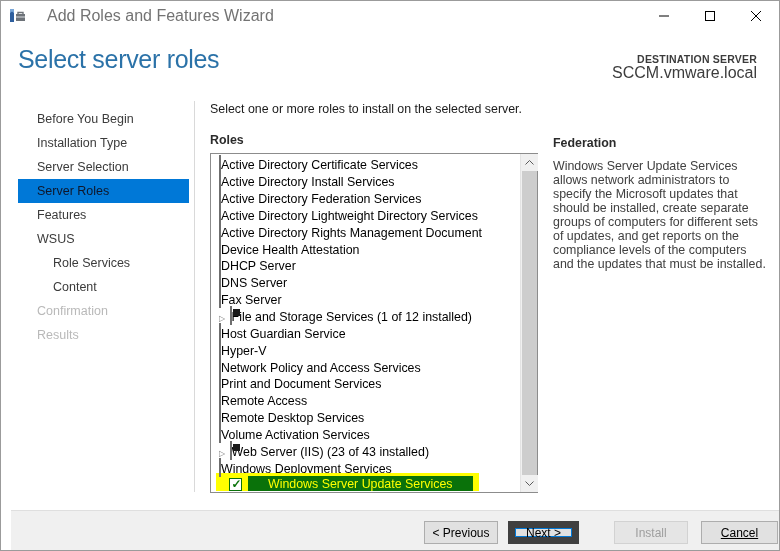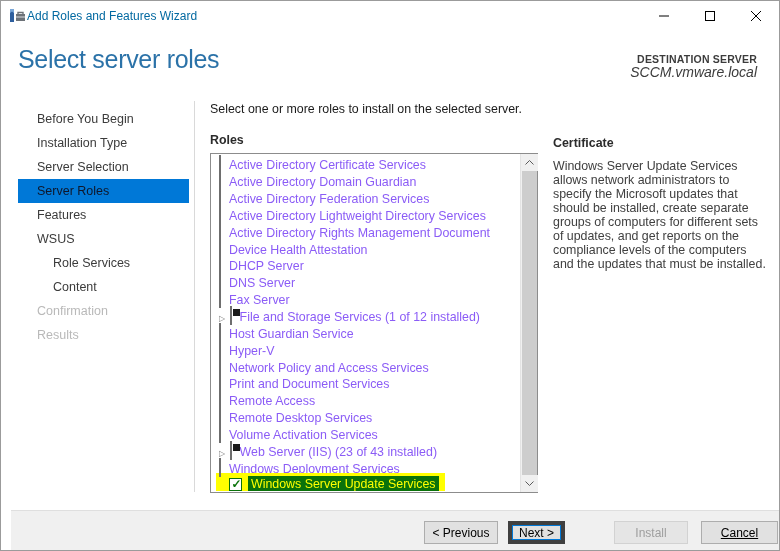--- a/index.html
+++ b/index.html
@@ -7,33 +7,33 @@
   body { font-family:"Liberation Sans", sans-serif; color:#1a1a1a; }
 
   .window {
     position:relative; width:780px; height:551px; background:#ffffff;
     border:1px solid #9b9b9b; overflow:hidden;
   }
 
   
   .titlebar { position:absolute; left:0; top:0; width:100%; height:30px; background:#fff; display:flex; align-items:center; }
   .app-icon { margin-left:8px; width:18px; height:18px; flex:0 0 auto; }
-  .titlebar-title { margin-left:0; font-size:12px; color:#0369a1; }
+  .titlebar-title { margin-left:20px; font-size:16px; color:#737373; }
   .win-controls { position:absolute; right:0; top:0; display:flex; height:30px; }
   .win-btn { width:46px; height:30px; display:flex; align-items:center; justify-content:center; background:#fff; }
   .win-btn svg { display:block; }
 
   
   .page-title {
     position:absolute; left:17px; top:44px; font-size:25px; font-weight:300;
     letter-spacing:-0.3px; color:#2b72a8;
   }
   .dest-block { position:absolute; right:22px; top:52px; text-align:right; line-height:13px; }
   .dest-label { font-size:10.5px; font-weight:bold; color:#3c3c3c; letter-spacing:0.2px; }
-  .dest-server { font-size:14px; color:#3c3c3c;font-style:italic; }
+  .dest-server { font-size:16px; color:#3c3c3c; }
 
   
   .sidebar { position:absolute; left:17px; top:106px; width:171px; list-style:none;text-align:right; }
   .nav-item { height:24px; display:flex; align-items:center; font-size:12.5px; color:#3b3b3b; padding-left:19px; cursor:default; }
   .nav-item.indent1 { padding-left:35px; }
   .nav-item.selected { background:#0078d7; color:#0f172a; }
   .nav-item.disabled { color:#b9b9b9; }
 
   .v-divider { position:absolute; left:193px; top:100px; width:1px; height:391px; background:#d9d9d9; }
 
@@ -43,33 +43,33 @@
 
   .listbox {
     position:absolute; left:209px; top:152px; width:328px; height:340px;
     background:#fff; border:1px solid #8c8c8c;
   }
   .roles-list { position:absolute; left:0; top:1px; right:17px; bottom:1px; overflow:hidden; padding-top:1px; }
   .role-row { height:16.85px; display:flex; align-items:center; padding-left:8px; white-space:nowrap; }
   .arrow-slot { width:10px; flex:0 0 auto; font-size:8px; color:#7f7f7f; line-height:10px; }
   .checkbox { width:13px; height:13px; flex:0 0 auto; border:1px solid #6e6e6e; background:#fff; position:relative; }
   .checkbox .partial-fill { position:absolute; left:2px; top:2px; width:7px; height:7px; background:#1a1a1a; }
-  .role-label { margin-left:8px; font-size:12.4px; color:#8b5cf6; }
+  .role-label { font-size:12.4px; color:#000000; }
 
   
   .role-row.highlighted .hl-band {
     display:flex; align-items:center; background:#ffff00; padding:3px 6px 3px 3px; margin-left:-3px;
   }
   .role-row.highlighted .checkbox { border-color:#0a720a; }
   .role-row.highlighted .checkbox .checkmark {
     position:absolute; left:0; top:-2px; width:13px; text-align:center;
     color:#0a720a; font-size:12px; font-weight:bold; line-height:15px;
   }
   .role-row.highlighted .role-label {
-    background:#0a720a; color:#ffff00; padding:1px 3px; margin-left:6px;
+    background:#0a720a; color:#ffff00; padding:1px 20px; margin-left:6px;
   }
 
   
   .scrollbar { position:absolute; right:0; top:0; width:17px; height:100%; background:#f0f0f0; border-left:1px solid #e3e3e3; }
   .scroll-btn { position:absolute; left:0; width:17px; height:17px; display:flex; align-items:center; justify-content:center; background:#f0f0f0; }
   .scroll-btn.up { top:0; }
   .scroll-btn.down { bottom:0; }
   .scroll-thumb { position:absolute; left:1px; top:17px; width:15px; bottom:17px; background:#cdcdcd; }
 
   
@@ -77,21 +77,21 @@
   .desc-text { position:absolute; left:552px; top:158px; width:216px; font-size:12.4px; line-height:14px; color:#404040; }
 
   
   .footer { position:absolute; left:10px; bottom:0; width:100%; height:40px; background:#f0f0f0; border-top:1px solid #dfdfdf; }
   .btn {
     position:absolute; top:10px; height:23px; font-family:"Liberation Sans", sans-serif;
     font-size:12px; color:#000; background:#e1e1e1; border:1px solid #adadad;
     display:flex; align-items:center; justify-content:center; cursor:default;
   }
   .btn.previous { left:413px; width:74px; }
-  .btn.next { left:497px; width:57px; border:4px solid #404040; box-shadow:inset 0 0 0 1px #0078d7; }
+  .btn.next { left:497px; width:71px; border:7px solid #404040; box-shadow:inset 0 0 0 1px #0078d7; }
   .btn.install { left:603px; width:74px; background:#e5e5e5; border-color:#d2d2d2; color:#9e9e9e; }
   .btn.cancel { left:690px; width:77px;text-decoration:underline; }
 </style>
 </head>
 <body>
 
 <div class="window">
 
   <div class="titlebar">
     <svg class="app-icon" viewBox="0 0 18 18">
@@ -172,21 +172,21 @@
       <span class="hl-band">
         <span class="arrow-slot"></span>
         <span class="checkbox"></span>
         <span class="role-label">Active Directory Certificate Services</span>
       </span>
     </div>
         <div class="role-row">
       <span class="hl-band">
         <span class="arrow-slot"></span>
         <span class="checkbox"></span>
-        <span class="role-label">Active Directory Domain Guardian</span>
+        <span class="role-label">Active Directory Install Services</span>
       </span>
     </div>
         <div class="role-row">
       <span class="hl-band">
         <span class="arrow-slot"></span>
         <span class="checkbox"></span>
         <span class="role-label">Active Directory Federation Services</span>
       </span>
     </div>
         <div class="role-row">
@@ -319,21 +319,21 @@
       </div>
       <div class="scroll-thumb"></div>
       <div class="scroll-btn down">
         <svg width="9" height="5" viewBox="0 0 9 5">
             <polyline points="0.5,0.5 4.5,4.5 8.5,0.5" fill="none" stroke="#5a5a5a" stroke-width="1"></polyline>
           </svg>
       </div>
     </div>
   </div>
 
-  <div class="desc-heading">Certificate</div>
+  <div class="desc-heading">Federation</div>
   <div class="desc-text">Windows Server Update Services allows network administrators to specify the Microsoft updates that should be installed, create separate groups of computers for different sets of updates, and get reports on the compliance levels of the computers and the updates that must be installed.</div>
 
   <div class="footer" id="footer-bar">
       <div class="btn previous">&lt; Previous</div>
       <div class="btn next">Next &gt;</div>
       <div class="btn install">Install</div>
       <div class="btn cancel">Cancel</div>
     </div>
 
 </div>

